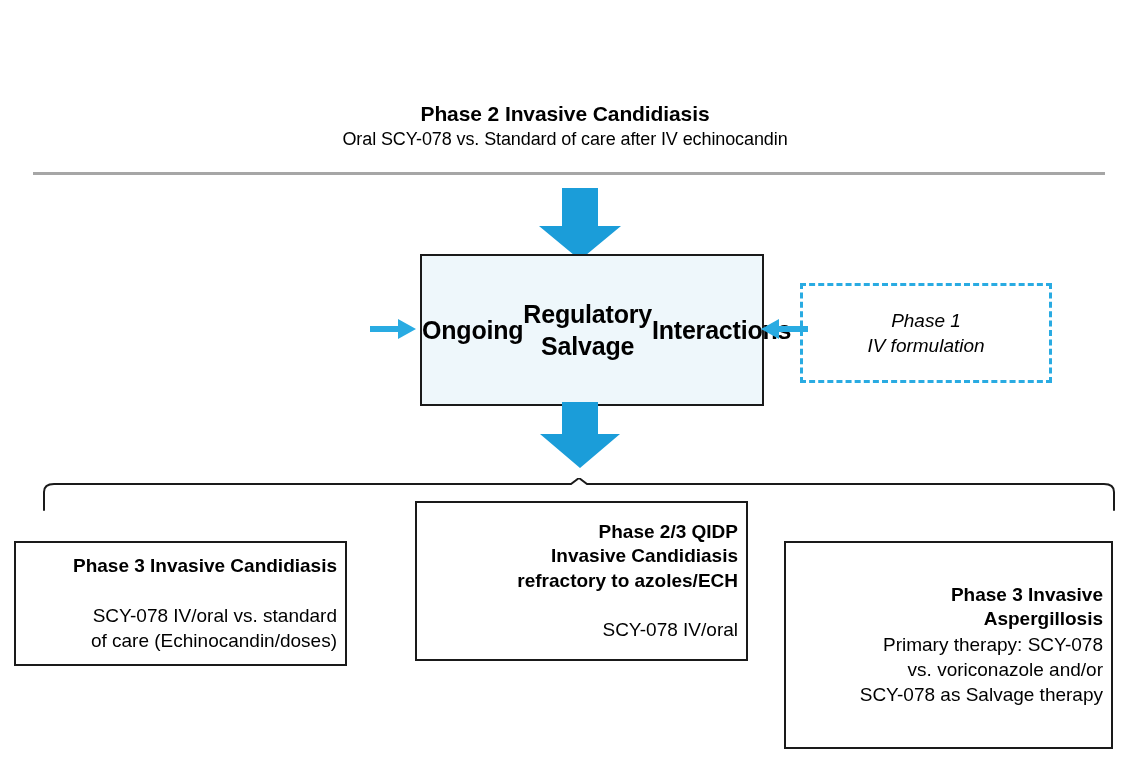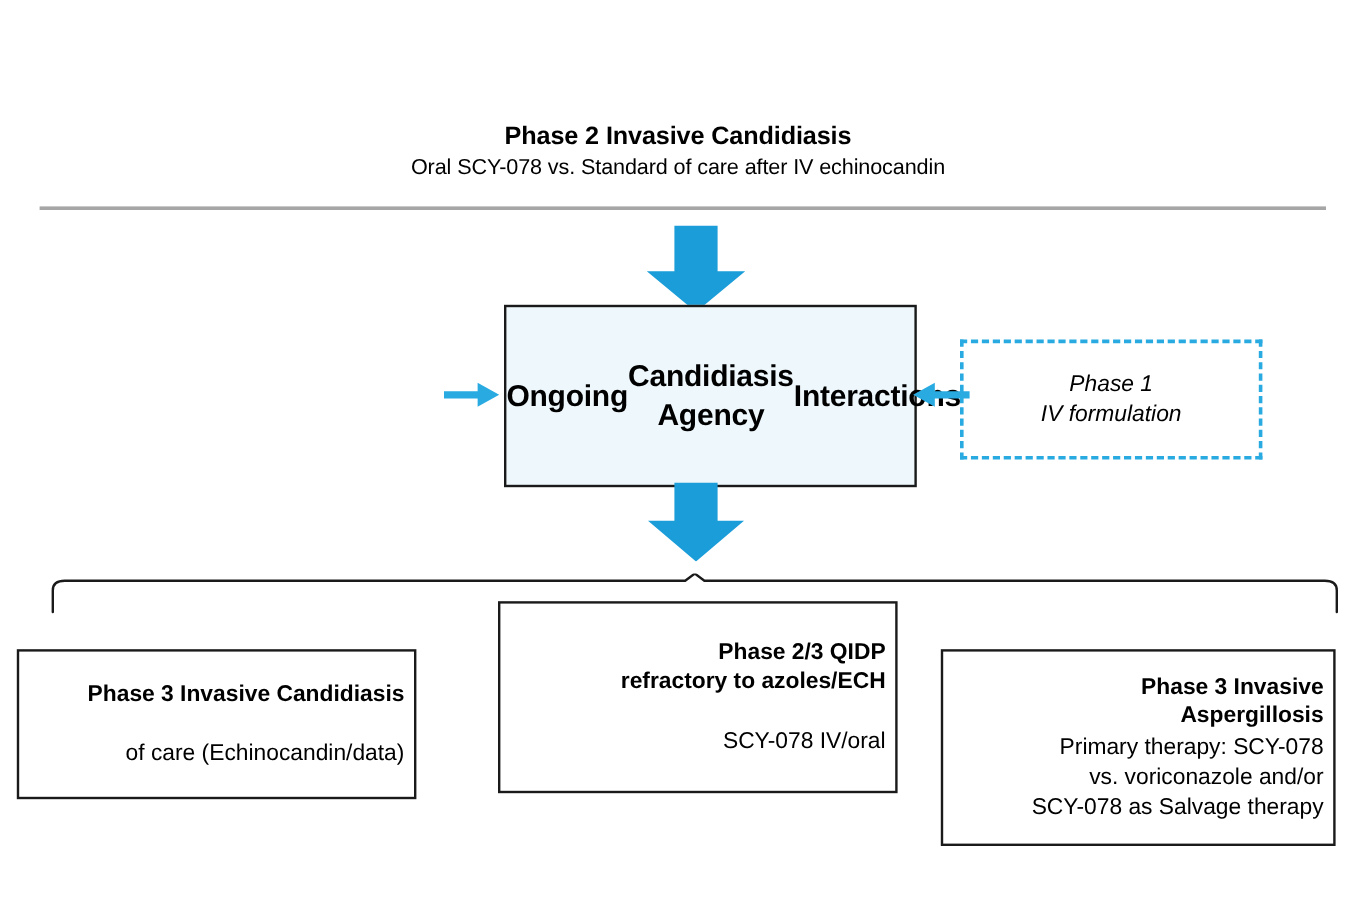--- a/index.html
+++ b/index.html
@@ -116,21 +116,21 @@
     border: 2px solid #1a1a1a;
     box-sizing: border-box;
     background: #ffffff;
     display: flex;
     flex-direction: column;
     align-items: flex-end;
     justify-content: center;
   }
   #box-ph3-cand  { left: 14px;  top: 541px; width: 333px; height: 125px; padding: 6px 8px; }
   #box-qidp      { left: 415px; top: 501px; width: 333px; height: 160px; padding: 6px 8px; }
-  #box-ph3-asp   { left: 784px; top: 541px; width: 329px; height: 164px; padding: 4px 8px; }
+  #box-ph3-asp   { left: 784px; top: 541px; width: 329px; height: 208px; padding: 4px 8px; }
 
   .bb-title {
     font-size: 19px;
     font-weight: bold;
     text-align: center;
     line-height: 1.28;
   }
   .bb-body {
     font-size: 19px;
     font-weight: normal;
@@ -152,21 +152,21 @@
   <div class="hrule"></div>
 
   <div class="block-arrow" style="left:520px; top:188px; width:120px; height:72px;">
     <svg width="120" height="72" viewBox="0 0 120 72">
       <polygon points="42,0 78,0 78,38 101,38 60,72 19,38 42,38" fill="#1b9dd9"></polygon>
     </svg>
   </div>
 
   <div class="center-box">
     <div class="cl">Ongoing</div>
-    <div class="cl">Candidiasis Agency</div>
+    <div class="cl">Regulatory Salvage</div>
     <div class="cl">Interactions</div>
   </div>
 
 
   <div class="thin-arrow" style="left:368px; top:313px; width:50px; height:32px;">
     <svg width="50" height="32" viewBox="0 0 50 32">
       <path d="M2,16 L34,16" stroke="#29abe2" stroke-width="6" fill="none"></path>
       <polygon points="48,16 30,6 30,26" fill="#29abe2"></polygon>
     </svg>
   </div>
@@ -191,25 +191,27 @@
 
   <div class="bracket">
     <svg width="1078" height="34" viewBox="0 0 1078 34">
       <path d="M4,32 L4,14 Q4,6 14,6 L531,6 L539,0 L547,6 L1064,6 Q1074,6 1074,14 L1074,32" stroke="#1a1a1a" stroke-width="2" fill="none" stroke-linecap="round"></path>
     </svg>
   </div>
 
   <div class="bottom-box" id="box-ph3-cand">
     <div class="bb-title">Phase 3 Invasive Candidiasis</div>
     <div class="gap-20"></div>
-    <div class="bb-body">of care (Echinocandin/data)</div>
+    <div class="bb-body">SCY-078 IV/oral vs. standard</div>
+    <div class="bb-body">of care (Echinocandin/doses)</div>
   </div>
 
   <div class="bottom-box" id="box-qidp">
     <div class="bb-title">Phase 2/3 QIDP</div>
+    <div class="bb-title">Invasive Candidiasis</div>
     <div class="bb-title">refractory to azoles/ECH</div>
     <div class="gap-20"></div>
     <div class="bb-body">SCY-078 IV/oral</div>
   </div>
 
   <div class="bottom-box" id="box-ph3-asp">
     <div class="bb-title">Phase 3 Invasive</div>
     <div class="bb-title">Aspergillosis</div>
     <div class="bb-body">Primary therapy: SCY-078</div>
     <div class="bb-body">vs. voriconazole  and/or</div>

